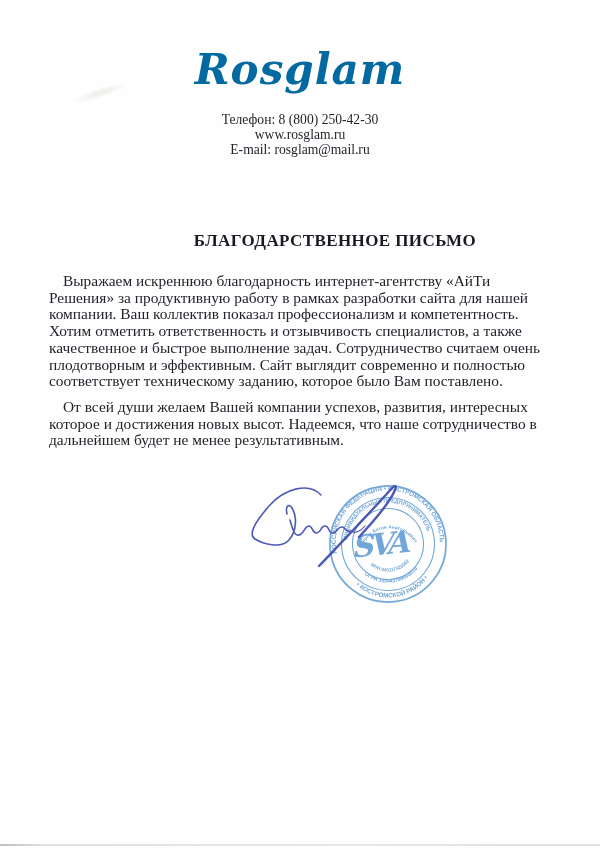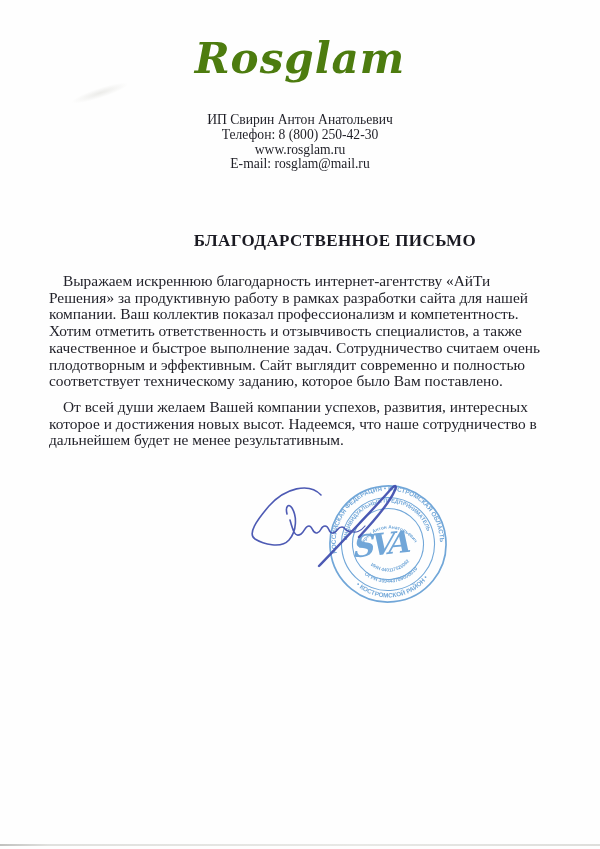--- a/index.html
+++ b/index.html
@@ -7,26 +7,26 @@
     position:relative;
     width:600px;height:849px;
     margin:0 auto;
     background:#fefefe;
     overflow:hidden;
     font-family:"Liberation Serif", serif;
     color:#22222a;
   }
   
   .logo{
-    position:absolute;top:36px;left:0;width:100%;
+    position:absolute;top:47px;left:0;width:100%;
     text-align:center;
     font-family:"DejaVu Serif", serif;
     font-style:italic;font-weight:600;
     font-size:42px;line-height:46px;
-    color:#4d7c0f;
+    color:#0369a1;
     letter-spacing:1px;
   }
   .contact{
     position:absolute;top:113px;left:0;width:100%;
     text-align:center;
     font-size:13.6px;line-height:14.8px;
     color:#1e1e26;
   }
   .contact div{white-space:nowrap;}
   
@@ -78,21 +78,20 @@
 </head>
 <body>
 
 <div class="page">
 
   <div class="scan-smudge"></div>
 
   <div class="logo">Rosglam</div>
 
   <div class="contact">
-    <div>ИП Свирин Антон Анатольевич</div>
     <div>Телефон: 8 (800) 250-42-30</div>
     <div>www.rosglam.ru</div>
     <div>E-mail: rosglam@mail.ru</div>
   </div>
 
   <div class="title">БЛАГОДАРСТВЕННОЕ ПИСЬМО</div>
 
   <div class="body">
     <p>Выражаем искреннюю благодарность интернет-агентству «АйТи Решения» за продуктивную работу в рамках разработки сайта для нашей компании. Ваш коллектив показал профессионализм и компетентность. Хотим отметить ответственность и отзывчивость специалистов, а также качественное и  быстрое выполнение задач. Сотрудничество считаем очень плодотворным и эффективным. Сайт выглядит современно и полностью соответствует техническому заданию, которое было Вам поставлено.</p>
     <p>От всей души желаем Вашей компании успехов, развития, интересных которое и достижения новых высот. Надеемся, что наше сотрудничество в дальнейшем будет не менее результативным.</p>

